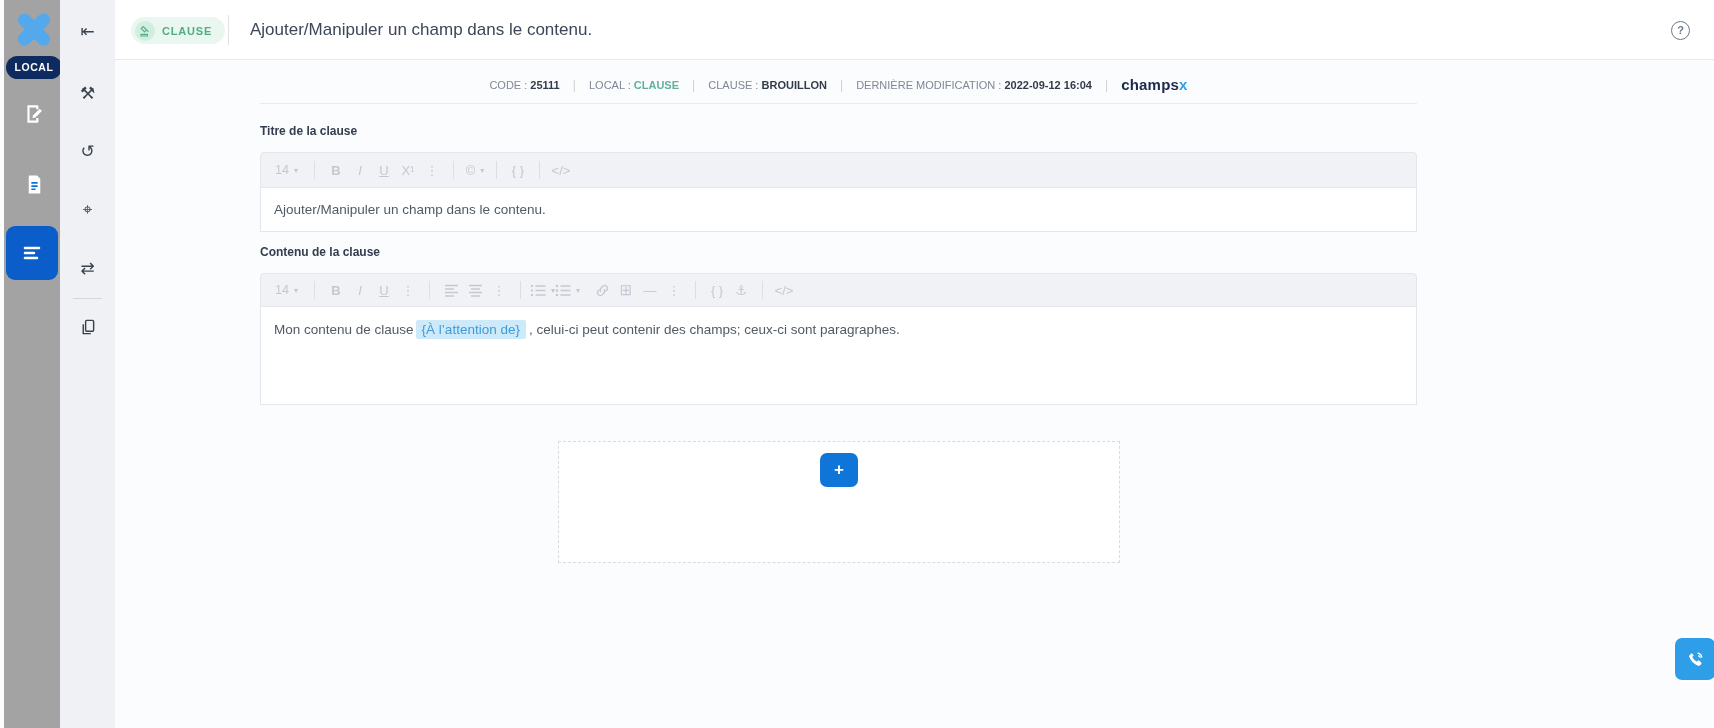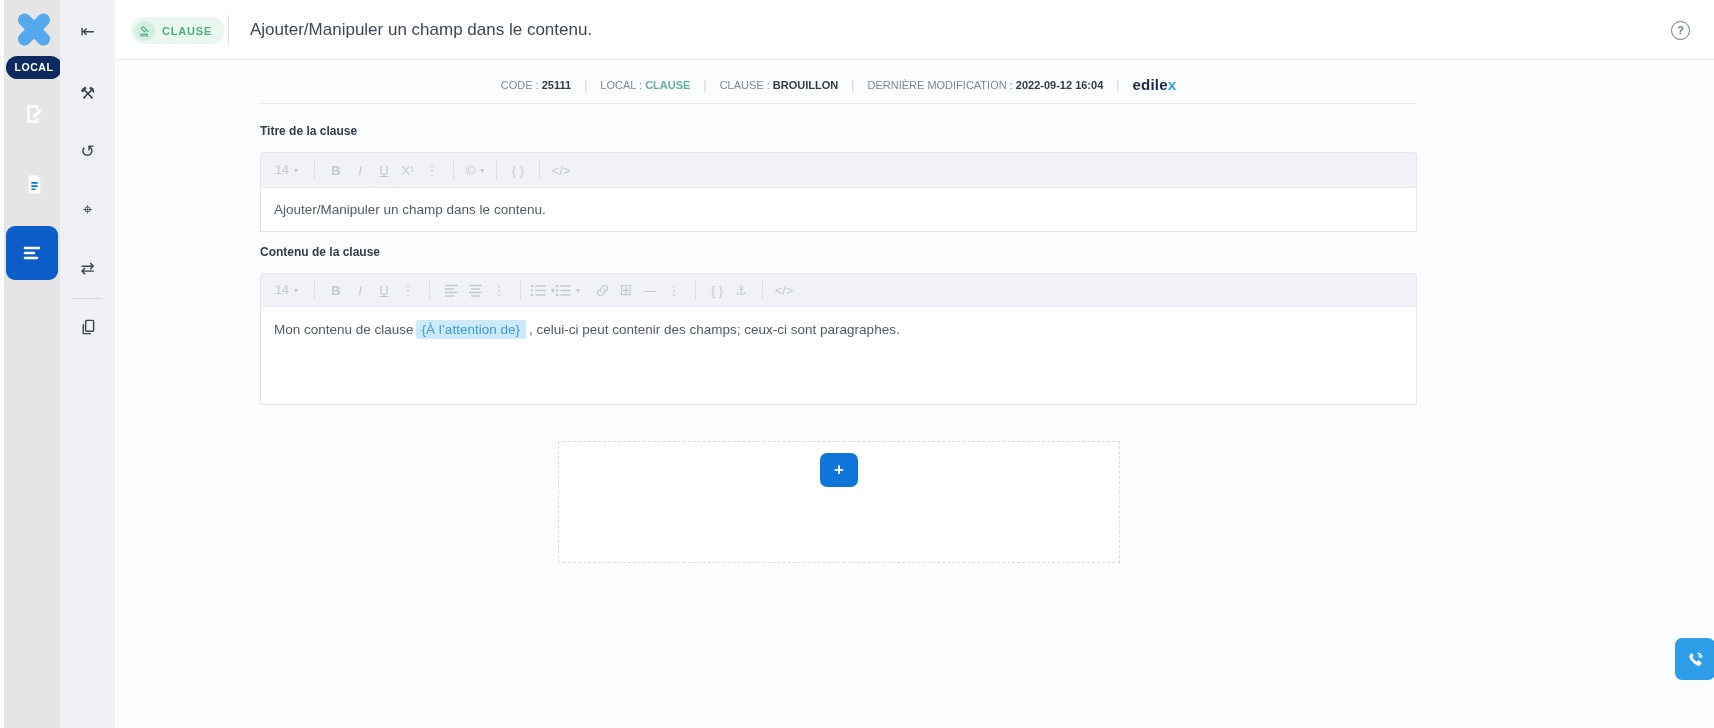--- a/index.html
+++ b/index.html
@@ -2,21 +2,21 @@
 <html><head>
 <meta charset="utf-8">
 <style>
   html,body{margin:0;padding:0}
   body{
     width:1714px;height:728px;position:relative;overflow:hidden;
     background:#fbfcfe;font-family:"Liberation Sans","DejaVu Sans",sans-serif;
     -webkit-font-smoothing:antialiased;
   }
   
-  .sb1{position:absolute;left:4px;top:0;width:60px;height:728px;background:#e5e5e5}
+  .sb1{position:absolute;left:4px;top:0;width:60px;height:728px;background:#a3a3a3}
   .logo{position:absolute;top:11px;left:13px;width:34px;height:36px}
   .logo i{position:absolute;top:12px;left:-3px;width:40px;height:13px;background:#54a9ec;border-radius:7px}
   .logo i.a{transform:rotate(45deg)} .logo i.b{transform:rotate(-45deg)}
   .localBadge{position:absolute;top:56px;left:2px;width:56px;height:23px;background:#0d2b5e;color:#fff;
     border-radius:12px;font-size:10.5px;font-weight:bold;text-align:center;line-height:23px;letter-spacing:.6px}
   .sb1item{position:absolute;left:0;width:60px;height:40px;display:flex;align-items:center;justify-content:center;cursor:pointer}
   .sb1tile{position:absolute;left:2px;width:52px;height:54px;background:#0b5ec9;border-radius:9px;
     display:flex;align-items:center;justify-content:center;cursor:pointer}
   
   .sb2{position:absolute;left:60px;top:0;width:55px;height:728px;background:#eff1f4}
@@ -135,21 +135,21 @@
     <span class="sep">|</span>
     <span>LOCAL :</span>
     <b class="teal">CLAUSE</b>
     <span class="sep">|</span>
     <span>CLAUSE :</span>
     <b>BROUILLON</b>
     <span class="sep">|</span>
     <span>DERNIÈRE MODIFICATION :</span>
     <b>2022-09-12 16:04</b>
     <span class="sep">|</span>
-    <span class="brand"><span>edile</span><span class="x">x</span></span>
+    <span class="brand"><span>champs</span><span class="x">x</span></span>
   </div>
   <div class="rule"></div>
 
   <div class="seclabel" style="top:64px">Titre de la clause</div>
   <div class="toolbar" style="top:92px;height:36px">
     <span class="tbtn fsz">
         <span>14</span>
         <span class="caret">▾</span>
       </span>
     <span class="tsep"></span>

